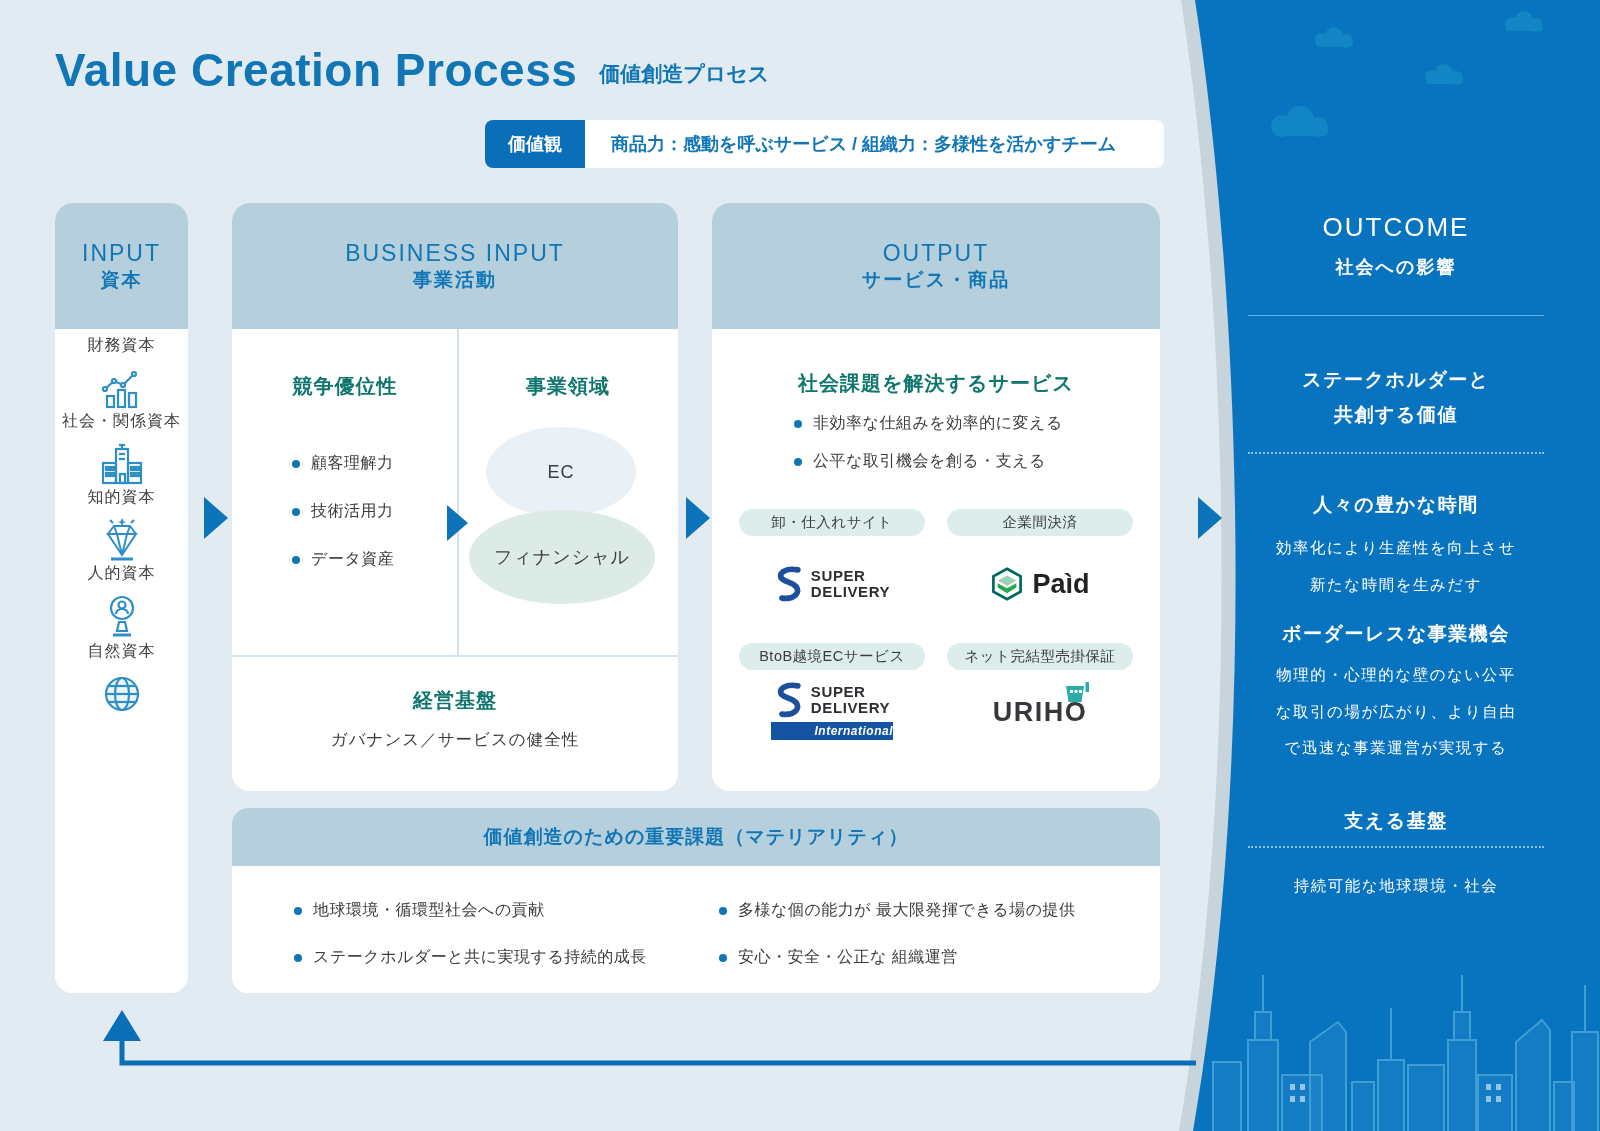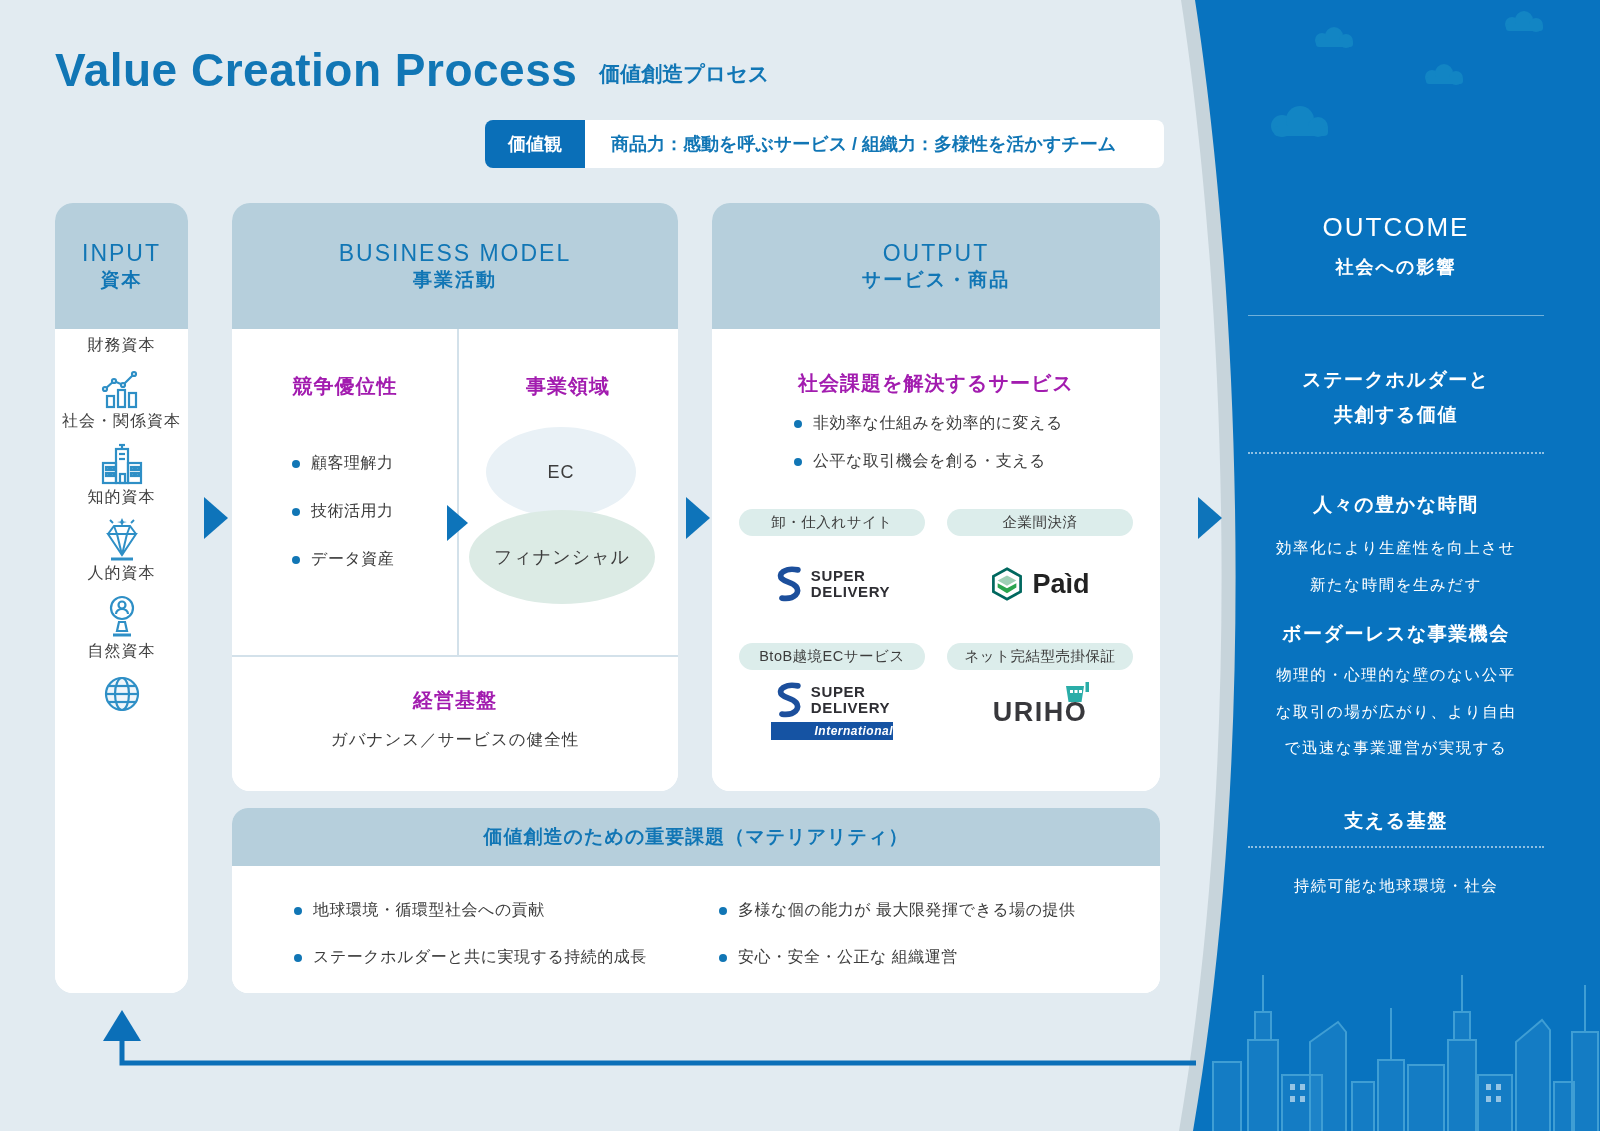--- a/index.html
+++ b/index.html
@@ -22,21 +22,21 @@
   .h-en{font-size:23px;color:#1176b5;letter-spacing:2px;}
   .h-ja{font-size:19px;font-weight:bold;color:#1176b5;letter-spacing:2px;}
   .box-body{position:relative;background:#fff;}
 
   
   .capital-list{display:flex;flex-direction:column;justify-content:flex-start;align-items:center;height:664px;padding:6px 0;box-sizing:border-box;}
   .capital-item{display:flex;flex-direction:column;align-items:center;gap:9px;}
   .capital-label{font-size:16px;color:#404040;letter-spacing:1px;}
 
   
-  .sec-title{color:#a21caf;font-weight:bold;font-size:20px;letter-spacing:1px;}
+  .sec-title{color:#0f766e;font-weight:bold;font-size:20px;letter-spacing:1px;}
   .bullet{display:flex;align-items:center;gap:11px;font-size:16px;color:#3c3c3c;letter-spacing:0.5px;}
   .dot{width:8px;height:8px;border-radius:50%;background:#1176b5;flex:none;}
   .vdiv{position:absolute;width:2px;background:#d3e1ea;}
   .hdiv{position:absolute;height:2px;background:#d3e1ea;}
   .ellipse{position:absolute;border-radius:50%;display:flex;align-items:center;justify-content:center;font-size:18px;color:#3c3c3c;letter-spacing:1px;}
 
   
   .flow-arrow{position:absolute;width:0;height:0;border-top:21px solid transparent;border-bottom:21px solid transparent;border-left:24px solid #0e74ba;}
   .flow-arrow.small{border-top-width:18px;border-bottom-width:18px;border-left-width:21px;}
 
@@ -228,21 +228,21 @@
             <line x1="11" y1="15" x2="37" y2="15"></line>
               <line x1="11" y1="31" x2="37" y2="31"></line>
           </svg>
         </span>
       </div>
     </div>
   </div>
 
   <div class="col-box" style="left:232px;top:203px;width:446px;height:588px;">
     <div class="box-header">
-      <div class="h-en">BUSINESS MODEL</div>
+      <div class="h-en">BUSINESS INPUT</div>
       <div class="h-ja">事業活動</div>
     </div>
     <div class="box-body" style="height:462px;">
       <div class="vdiv" style="left:225px;top:0;height:326px;"></div>
       <div class="hdiv" style="left:0;top:326px;width:446px;"></div>
       <div class="abs sec-title" style="left:0;top:44px;width:226px;text-align:center;">競争優位性</div>
       <div class="abs" style="left:60px;top:124px;display:flex;flex-direction:column;gap:27px;">
         <div class="bullet">
             <span class="dot"></span>
             <span>顧客理解力</span>

